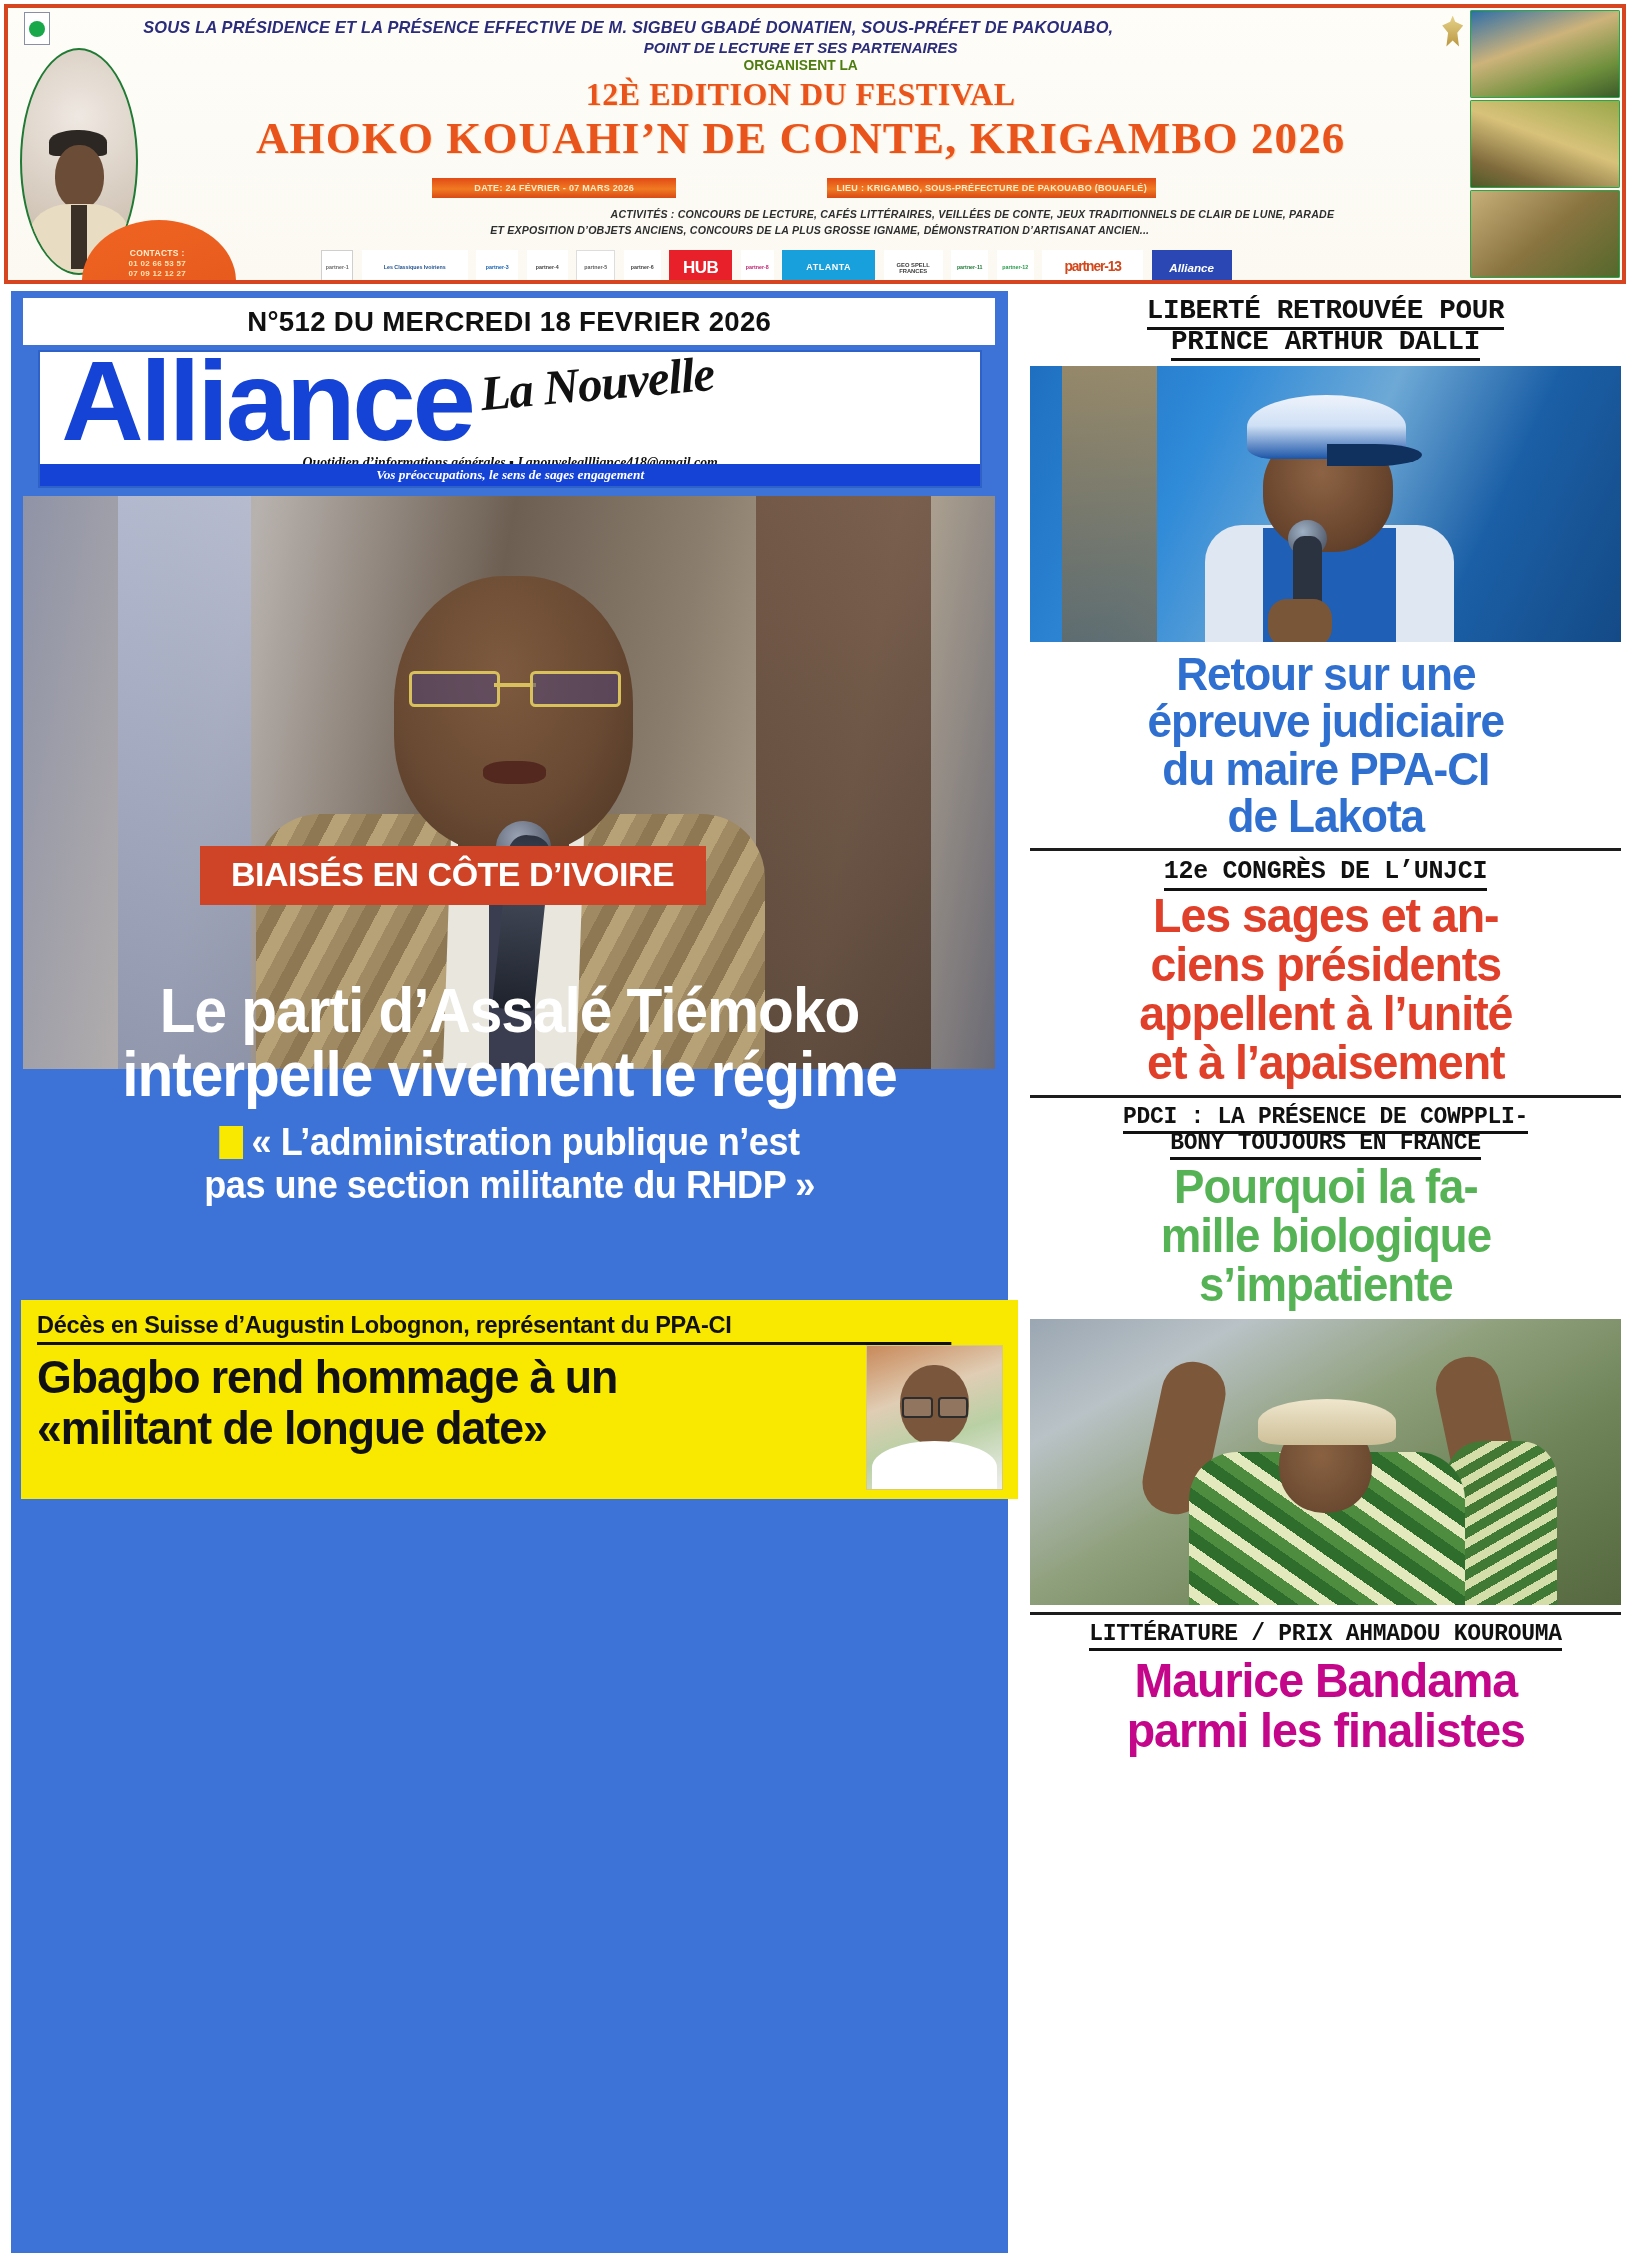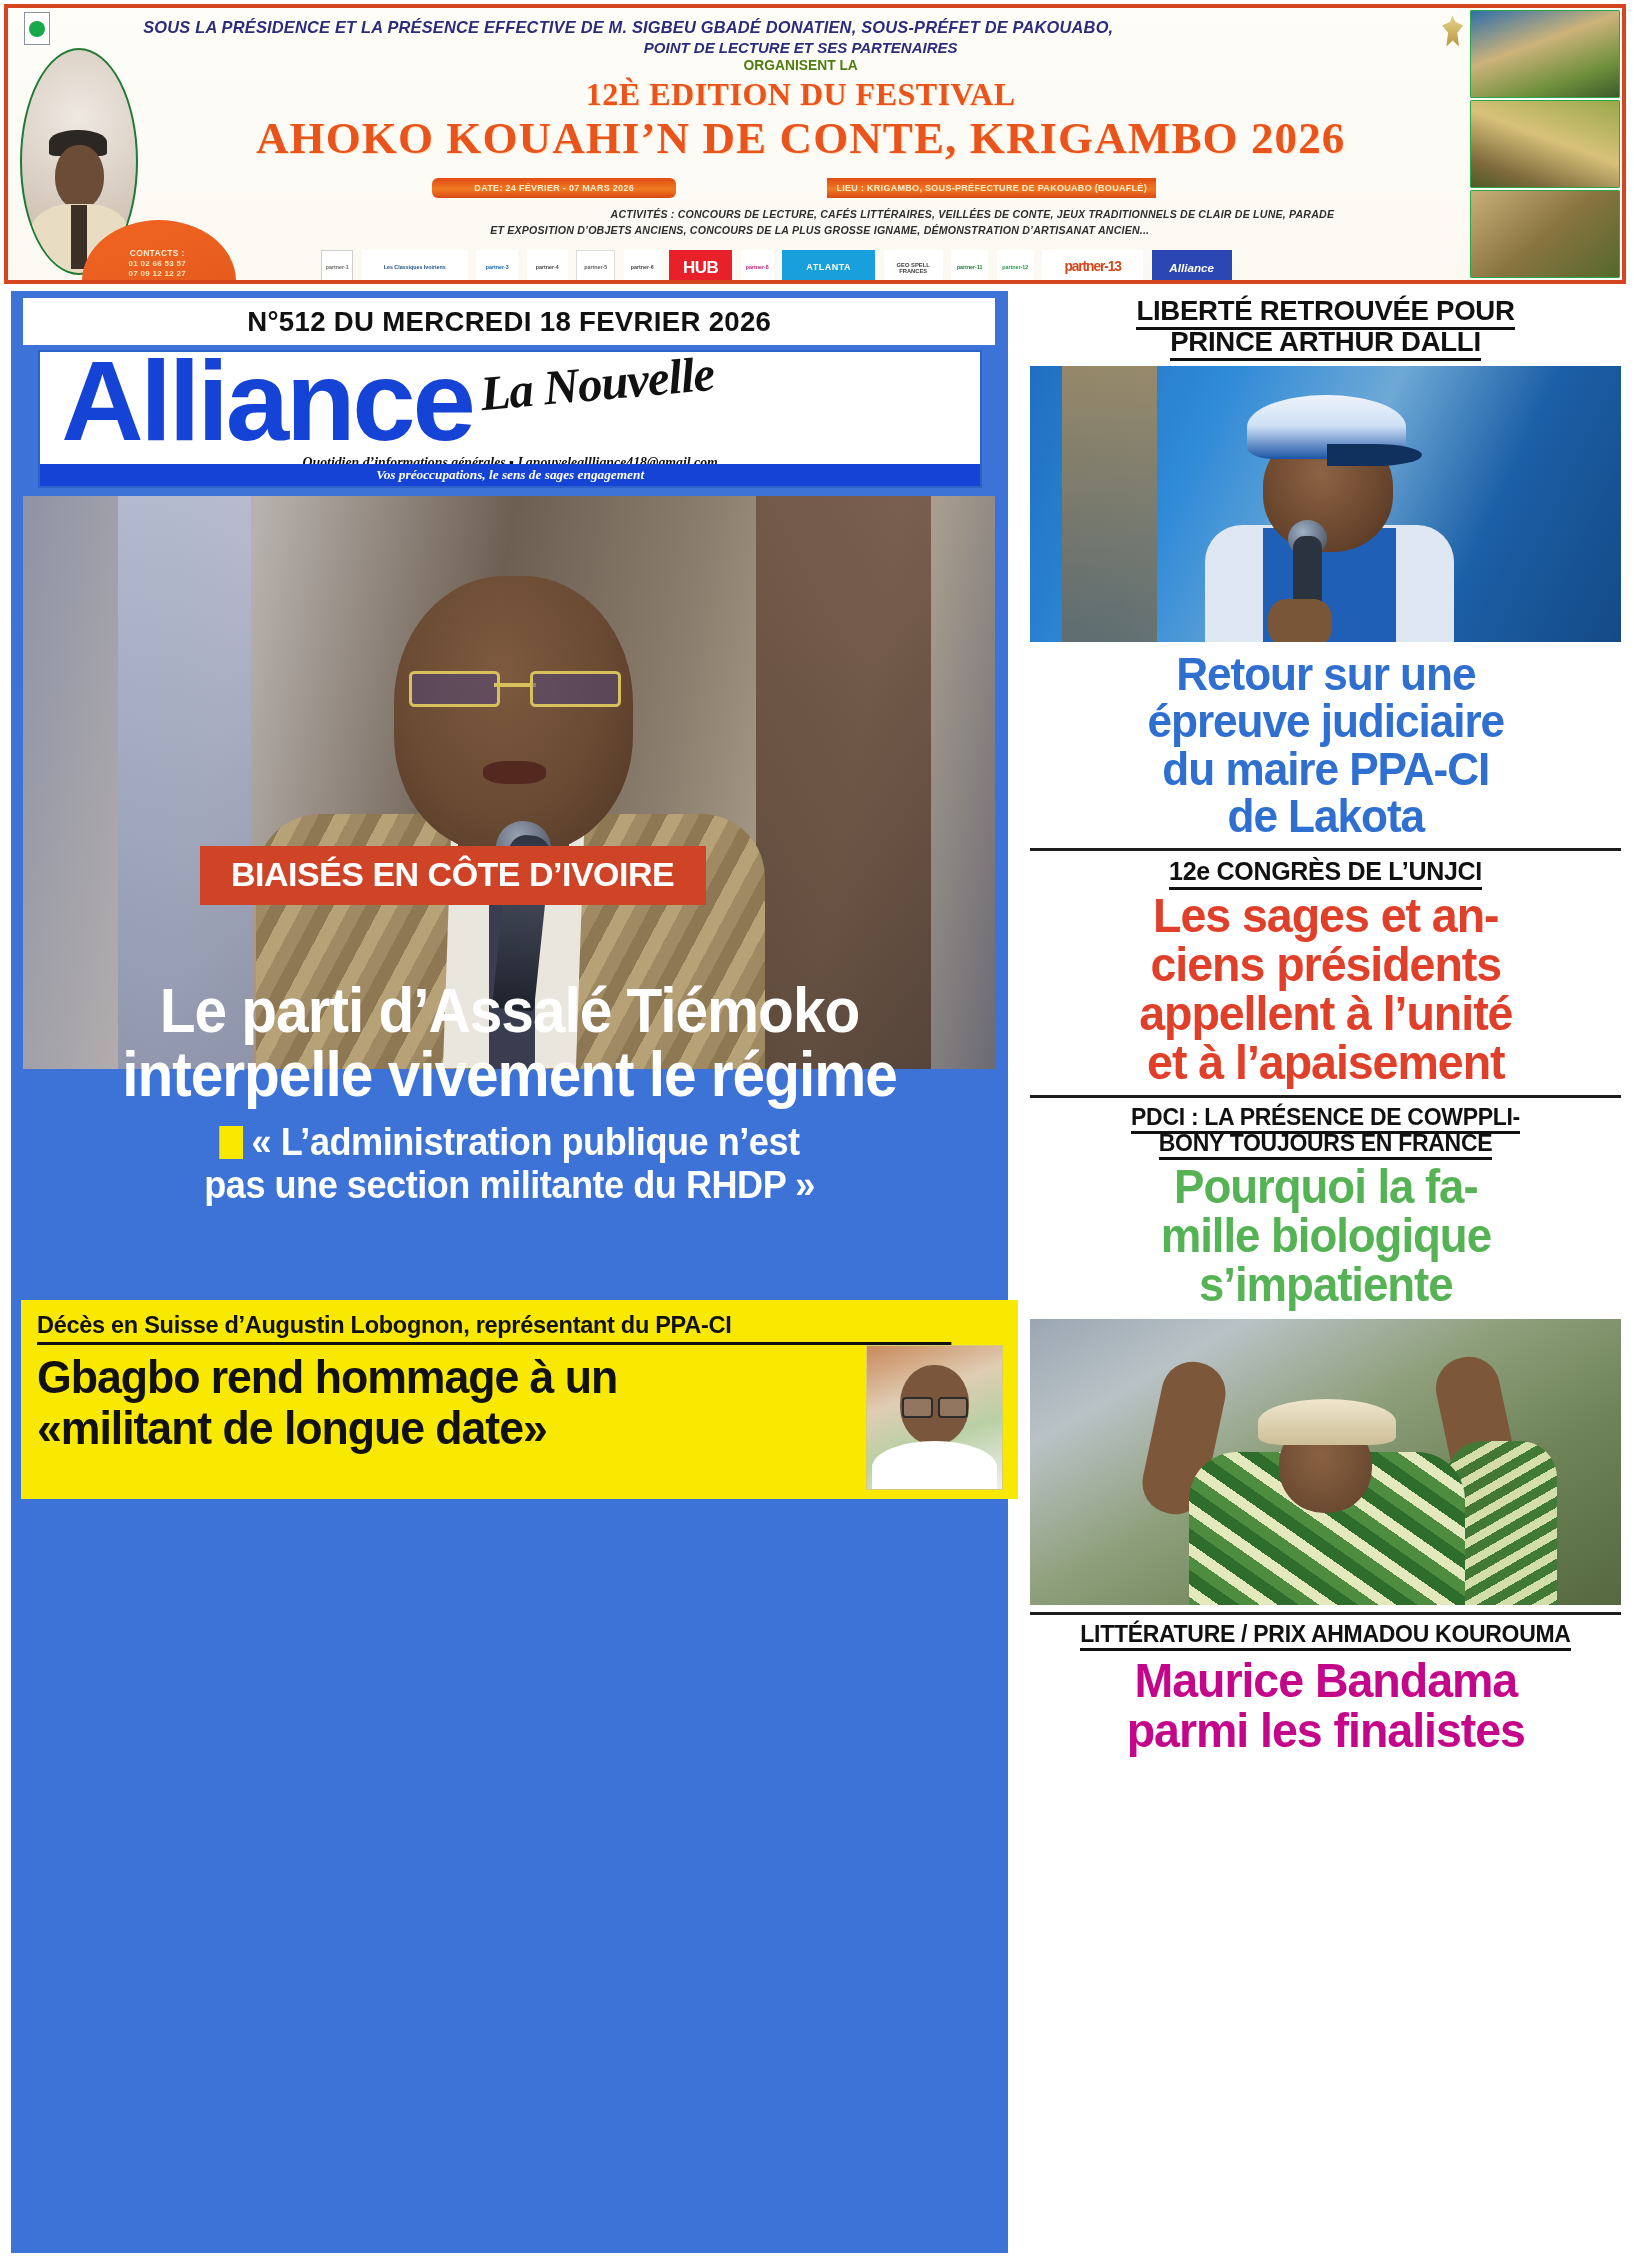--- a/index.html
+++ b/index.html
@@ -74,21 +74,21 @@
     font-family:"Liberation Serif", serif;text-transform:uppercase;
     text-shadow:1.1px 1.1px 0 rgba(255,200,150,.55);
   }
   .ad-chip{
     position:absolute;top:170px;height:20px;line-height:20px;
     background:linear-gradient(180deg,#e24a15,#f07a22 55%,#d94a14);
     color:#ffe9c9;font-weight:bold;font-size:9px;text-align:center;
     letter-spacing:0.3px;white-space:nowrap;padding:0 6.4px;box-sizing:border-box;
     text-transform:uppercase;
   }
-  .ad-chip.date{left:424px;width:244px;border-radius:6px;}
+  .ad-chip.date{left:424px;width:244px;}
   .ad-chip.lieu{left:819px;width:329px;}
   .ad-act1{
     position:absolute;left:297px;top:200px;width:1029px;text-align:right;
     color:#2e2e2e;font-weight:bold;font-style:italic;font-size:10.6px;
     letter-spacing:0.2px;text-transform:uppercase;
   }
   .ad-act2{
     position:absolute;left:297px;top:216px;width:1029px;text-align:center;
     color:#2e2e2e;font-weight:bold;font-style:italic;font-size:10.6px;
     letter-spacing:0.2px;text-transform:uppercase;
@@ -252,21 +252,21 @@
   .yb-photo .p-lens.a{left:0;} .yb-photo .p-lens.b{right:0;}
   .yb-photo .p-body{position:absolute;left:5.3px;top:95px;width:125px;height:53px;background:#ffffff;border-radius:50% 50% 0 0;}
 
   
   .right-col{
     position:absolute;left:1018px;top:0;width:615px;height:1962px;
     background:#ffffff;box-sizing:border-box;padding:0 11.7px;
   }
   .r-kicker{
     font-weight:bold;color:#111;text-align:center;line-height:1.1;
-    font-family:Liberation Sans, sans-serif;letter-spacing:-0.3px;
+    font-family:Liberation Mono, monospace;letter-spacing:-0.3px;
   }
   .r-kicker span{display:inline;border-bottom:3.2px solid #111;padding-bottom:1.1px;}
   .rule{height:3.2px;background:#1d1d1d;margin:7.4px 0;}
   .rule.thin{height:2.7px;}
   .r-photo{width:100%;overflow:hidden;position:relative;background:#1f4f8a;}
   .photo1{height:276px;}
   .photo1 .bg{position:absolute;inset:0;
     background:linear-gradient(115deg,#1f6fc0 0%,#2f8ad8 28%,#6ea9d6 52%,#1b5fa6 74%,#144a86 100%);}
   .photo1 .beam{position:absolute;left:32px;top:0;width:95px;height:100%;
     background:linear-gradient(180deg,rgba(170,140,90,.85),rgba(120,95,60,.65));}

